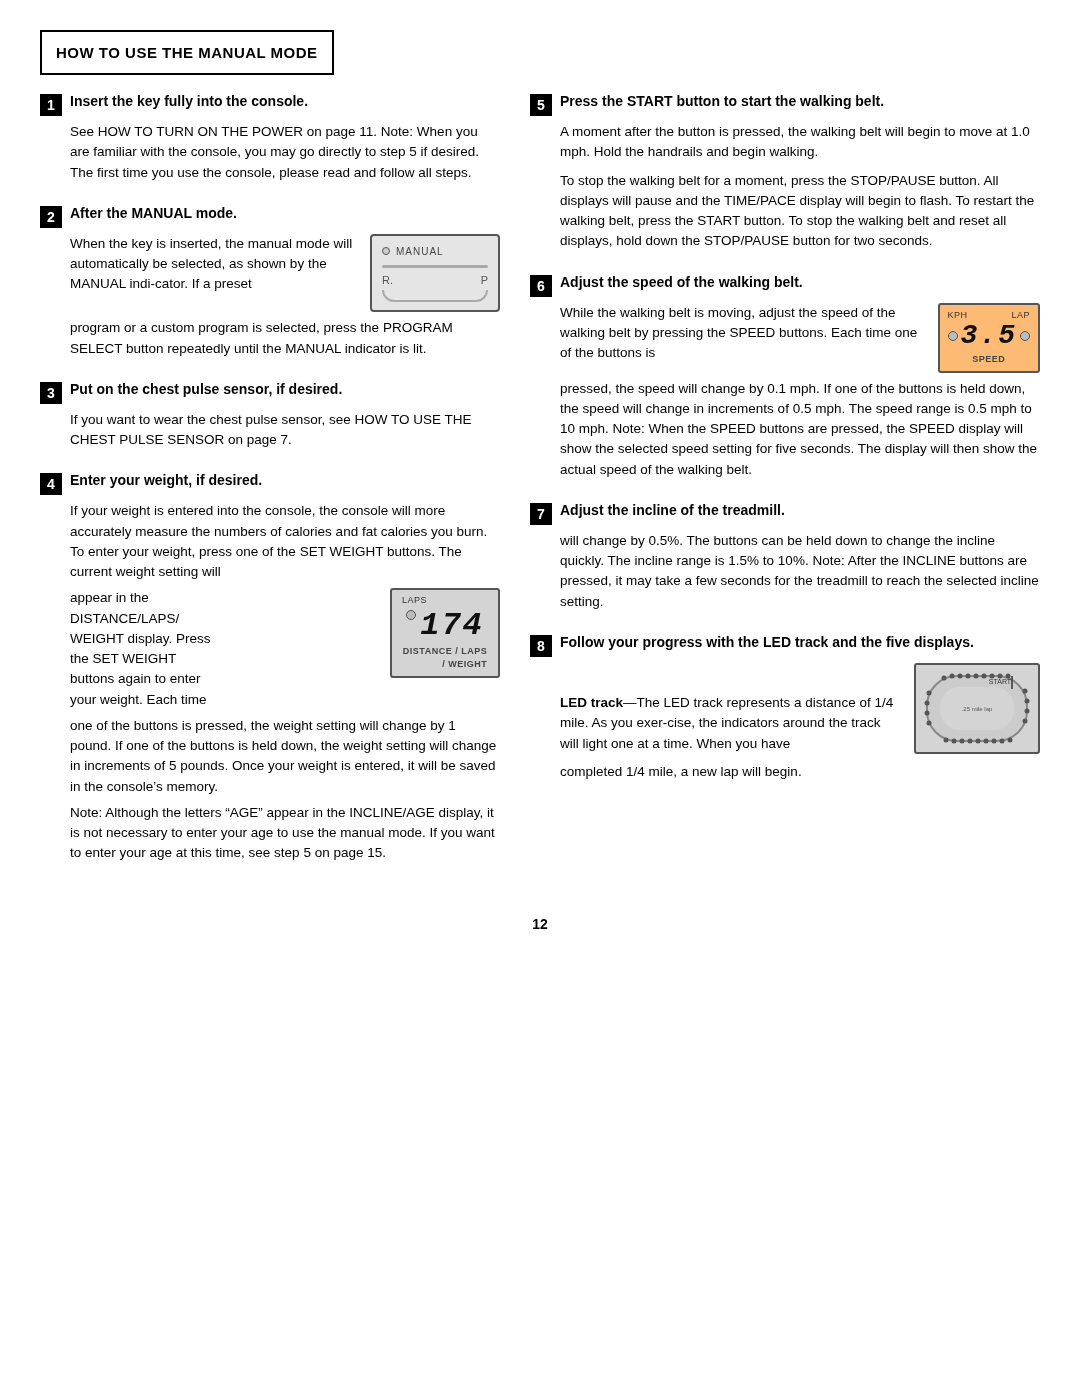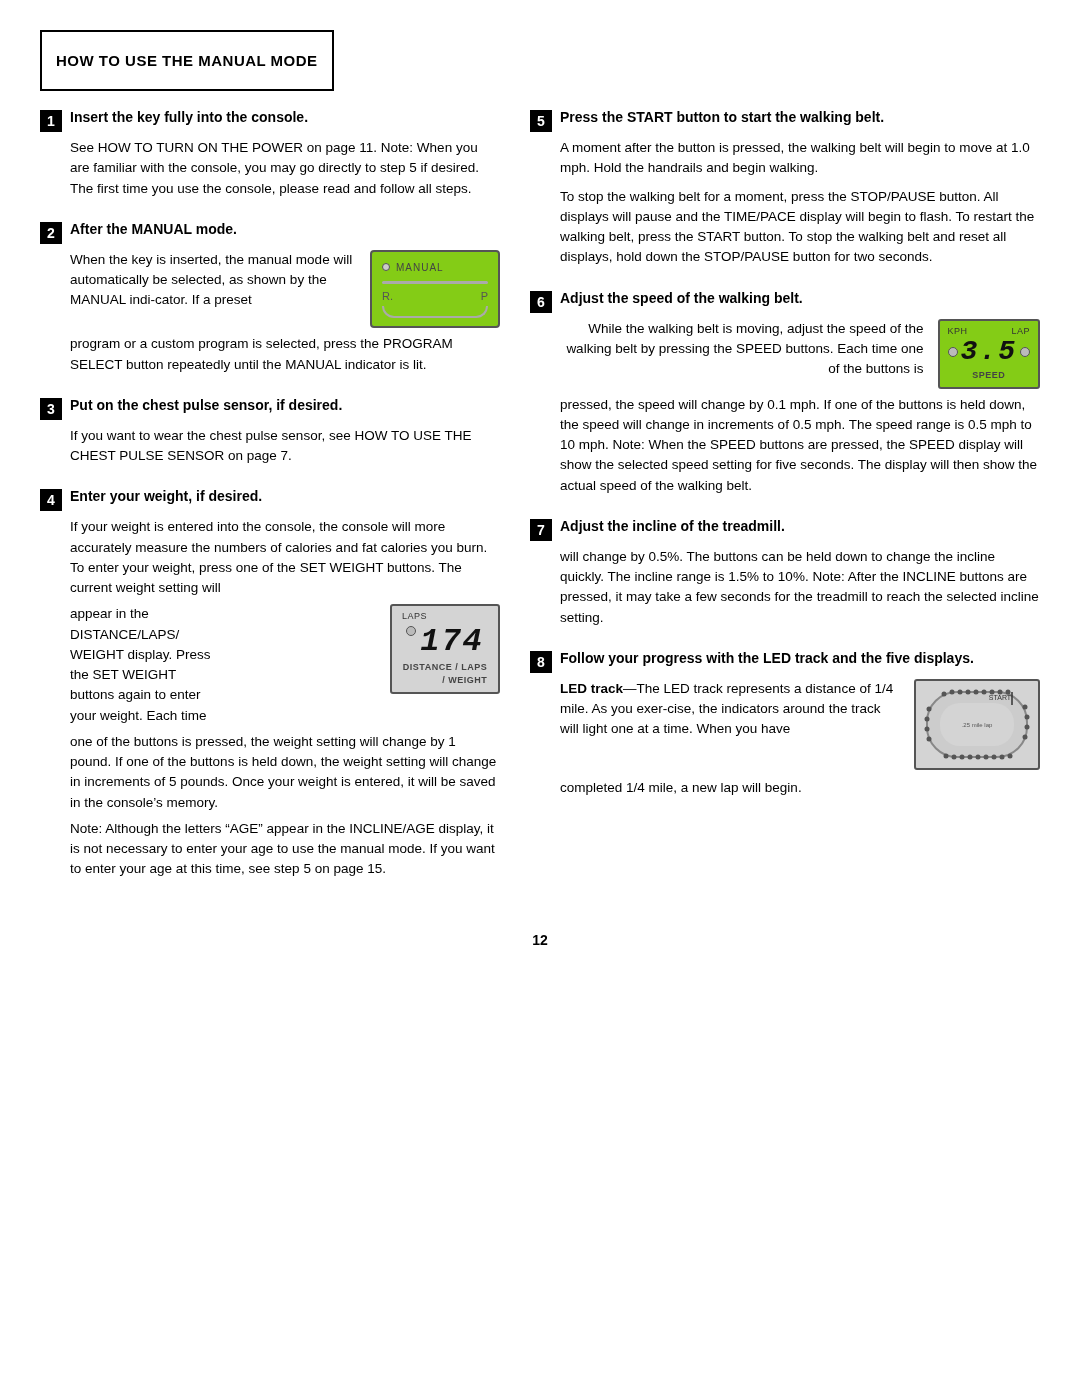--- a/index.html
+++ b/index.html
@@ -8,21 +8,21 @@
       min-height: 1397px;
       background: #fff;
       font-family: Arial, Helvetica, sans-serif;
       font-size: 14px;
       color: #000;
       padding: 30px 40px;
     }
 
     .header-box {
       border: 2px solid #000;
-      padding: 20px 14px;
+      padding: 12px 14px;
       display: inline-block;
       margin-bottom: 18px;
       background: #fff;
     }
     .header-box span {
       font-weight: bold;
       font-size: 15px;
       text-transform: uppercase;
       letter-spacing: 0.5px;
     }
@@ -86,21 +86,21 @@
     .step2-text-continued {
       margin-top: 6px;
       font-size: 13.5px;
       line-height: 1.5;
     }
 
     
     .lcd-panel {
       border: 2px solid #555;
       border-radius: 4px;
-      background: #84cc16;
+      background: #e5e5e5;
       padding: 6px 8px;
       display: inline-flex;
       flex-direction: column;
       align-items: center;
       min-width: 110px;
       flex-shrink: 0;
     }
     .lcd-panel.manual-panel {
       min-width: 130px;
       padding: 8px 10px;
@@ -184,21 +184,21 @@
       height: 10px;
       border-radius: 50%;
       border: 1.5px solid #555;
       background: #bbb;
     }
 
     
     .speed-panel {
       border: 2px solid #555;
       border-radius: 3px;
-      background: #84cc16;
+      background: #fdba74;
       padding: 4px 8px;
       display: inline-flex;
       flex-direction: column;
       align-items: center;
       min-width: 100px;
       flex-shrink: 0;
     }
     .speed-top {
       display: flex;
       justify-content: space-between;
@@ -248,21 +248,21 @@
       align-items: flex-start;
     }
     .step7-inner {
       display: flex;
       gap: 14px;
       align-items: flex-start;
     }
     .step8-inner {
       display: flex;
       gap: 14px;
-      align-items: flex-start;
+      align-items: flex-end;
     }
 
     .led-label {
       font-weight: bold;
       font-size: 13.5px;
     }
   </style>
 </head>
 <body>
 
@@ -369,21 +369,21 @@
       </div>
     </div>
 
     <div class="step">
       <div class="step-header">
         <div class="step-number">6</div>
         <div class="step-title">Adjust the speed of the walking belt.</div>
       </div>
       <div class="step-body">
         <div class="step6-inner">
-          <div class="step-text" style="font-size:13.5px;line-height:1.5;text-align:right;">
+          <div class="step-text" style="font-size:13.5px;line-height:1.5;">
             While the walking belt is moving, adjust the speed of the walking belt by pressing the SPEED buttons. Each time one of the buttons is
           </div>
 
           <div class="speed-panel">
             <div class="speed-top">
               <span class="lcd-label-small">KPH</span>
               <span class="lcd-label-small">LAP</span>
             </div>
             <div style="display:flex;align-items:center;gap:3px;">
               <div class="lcd-circle-indicator"></div>

